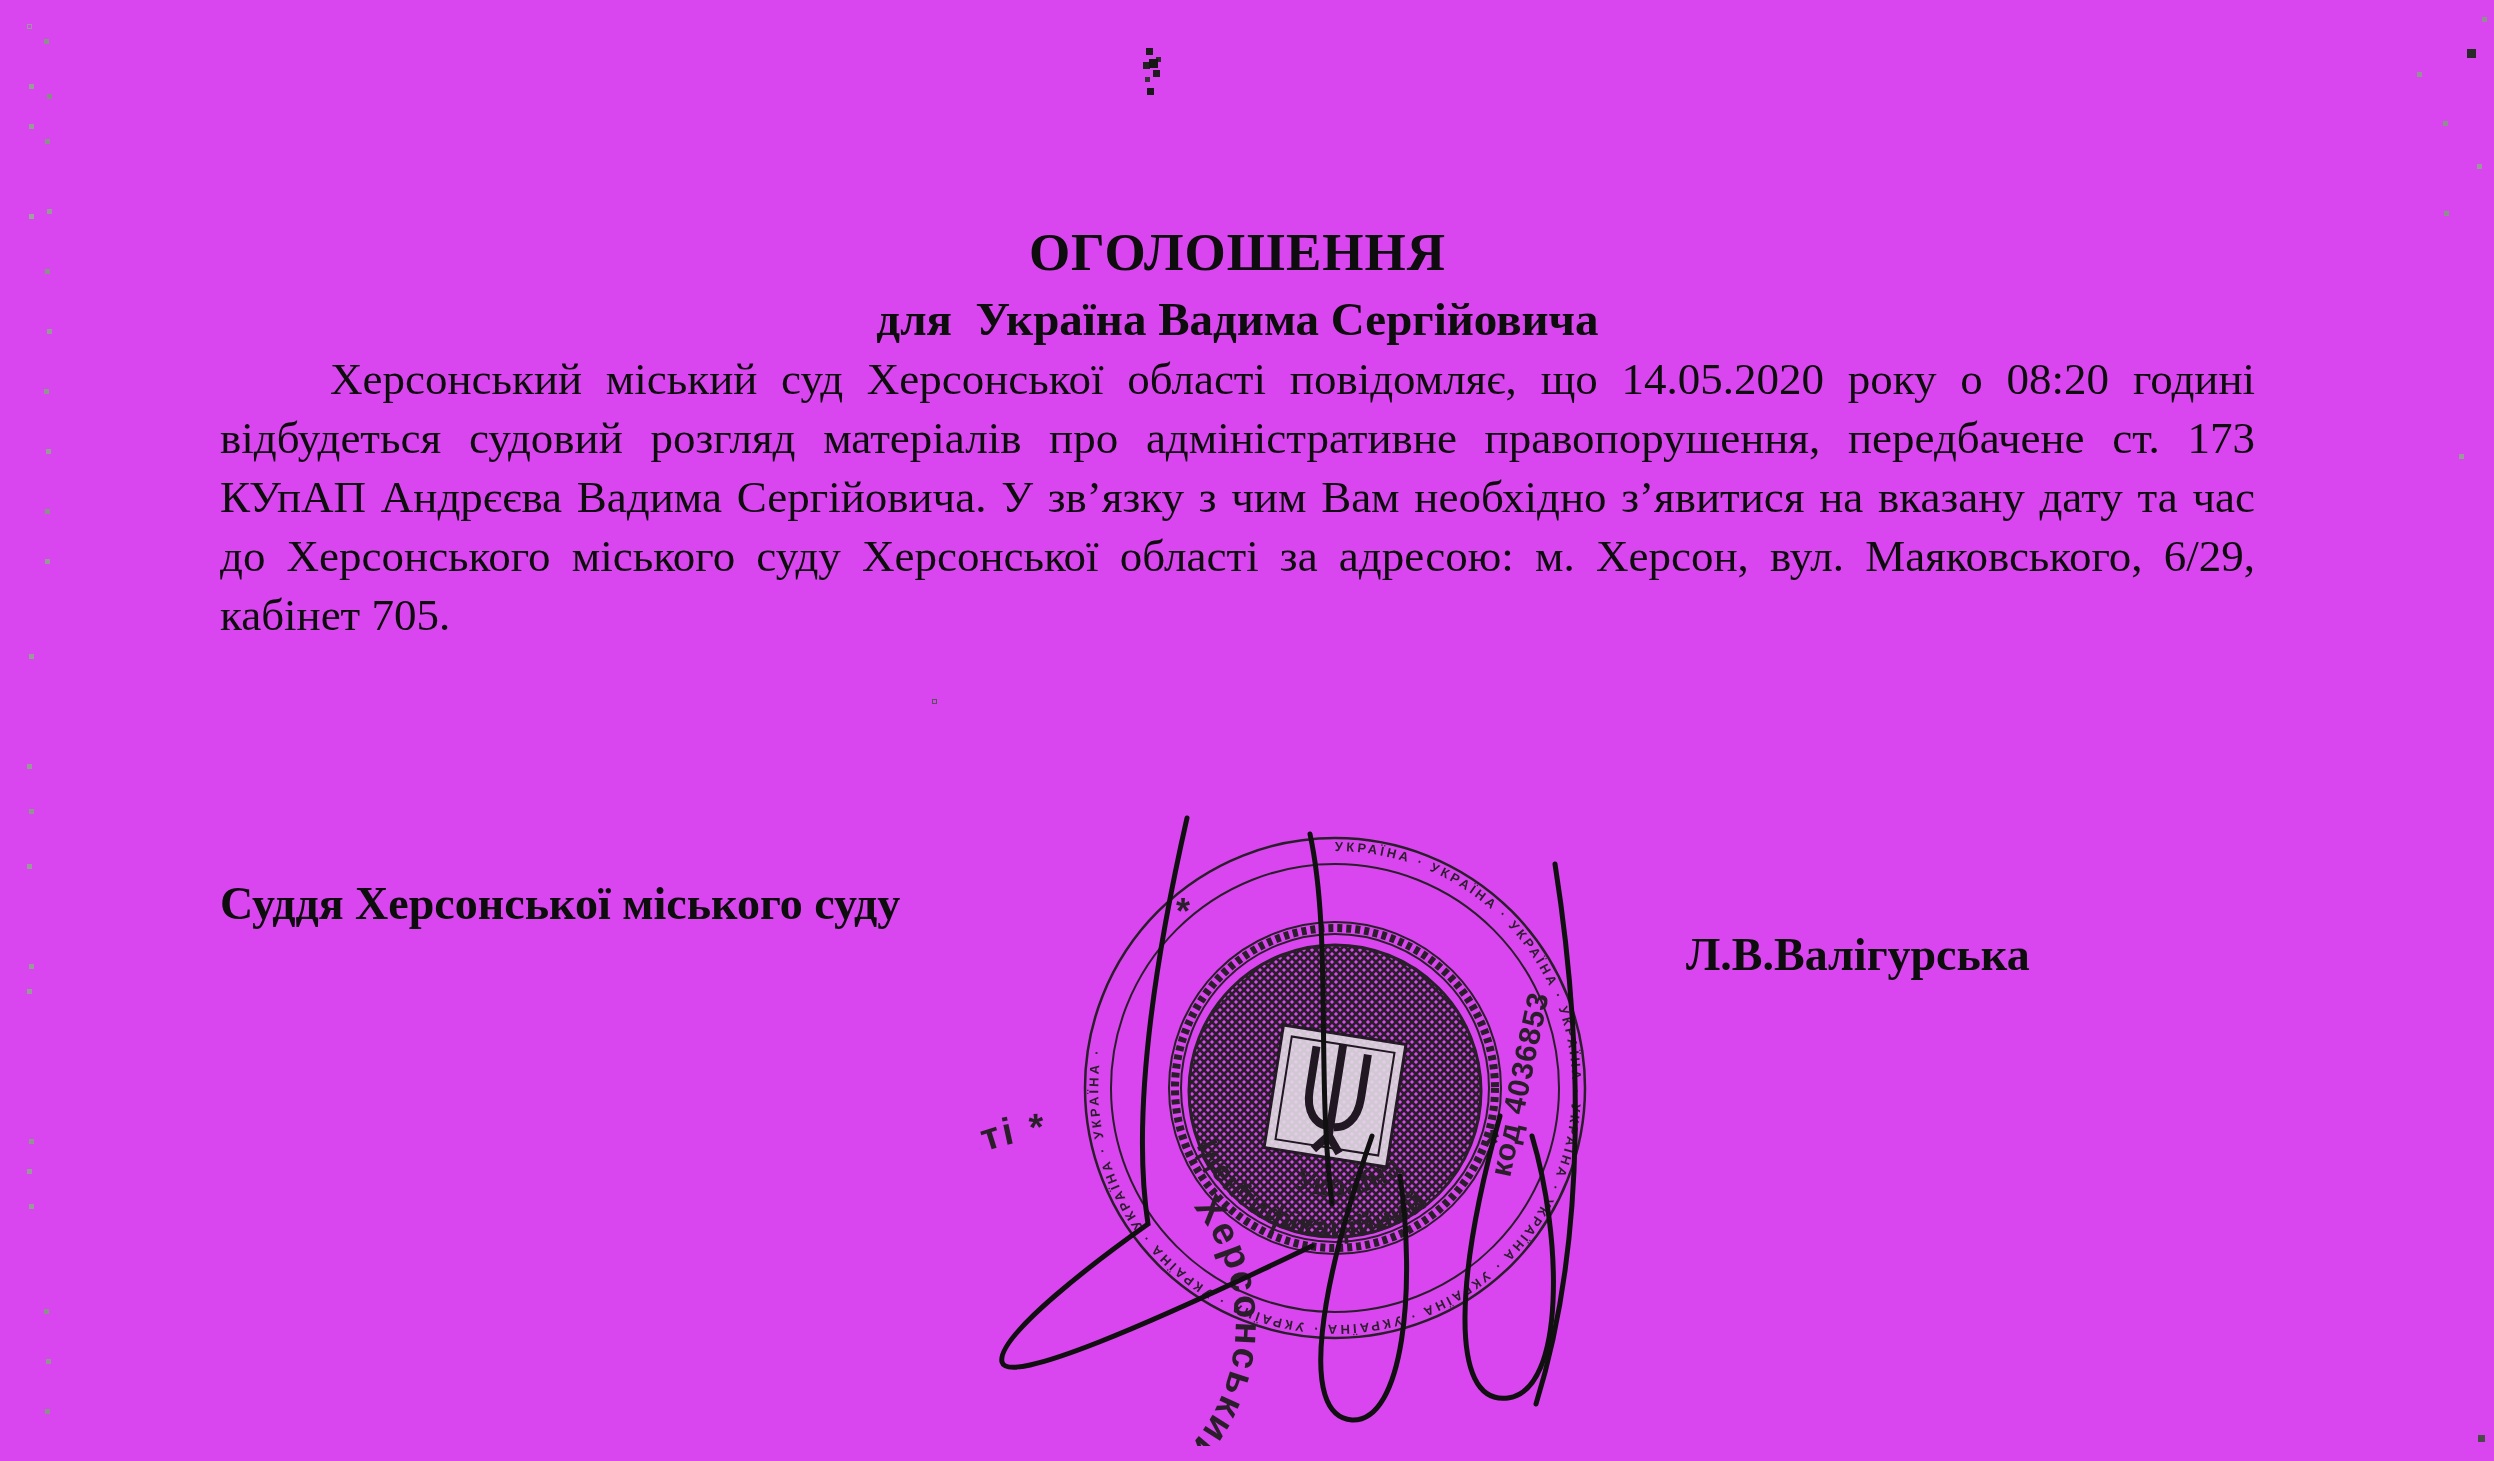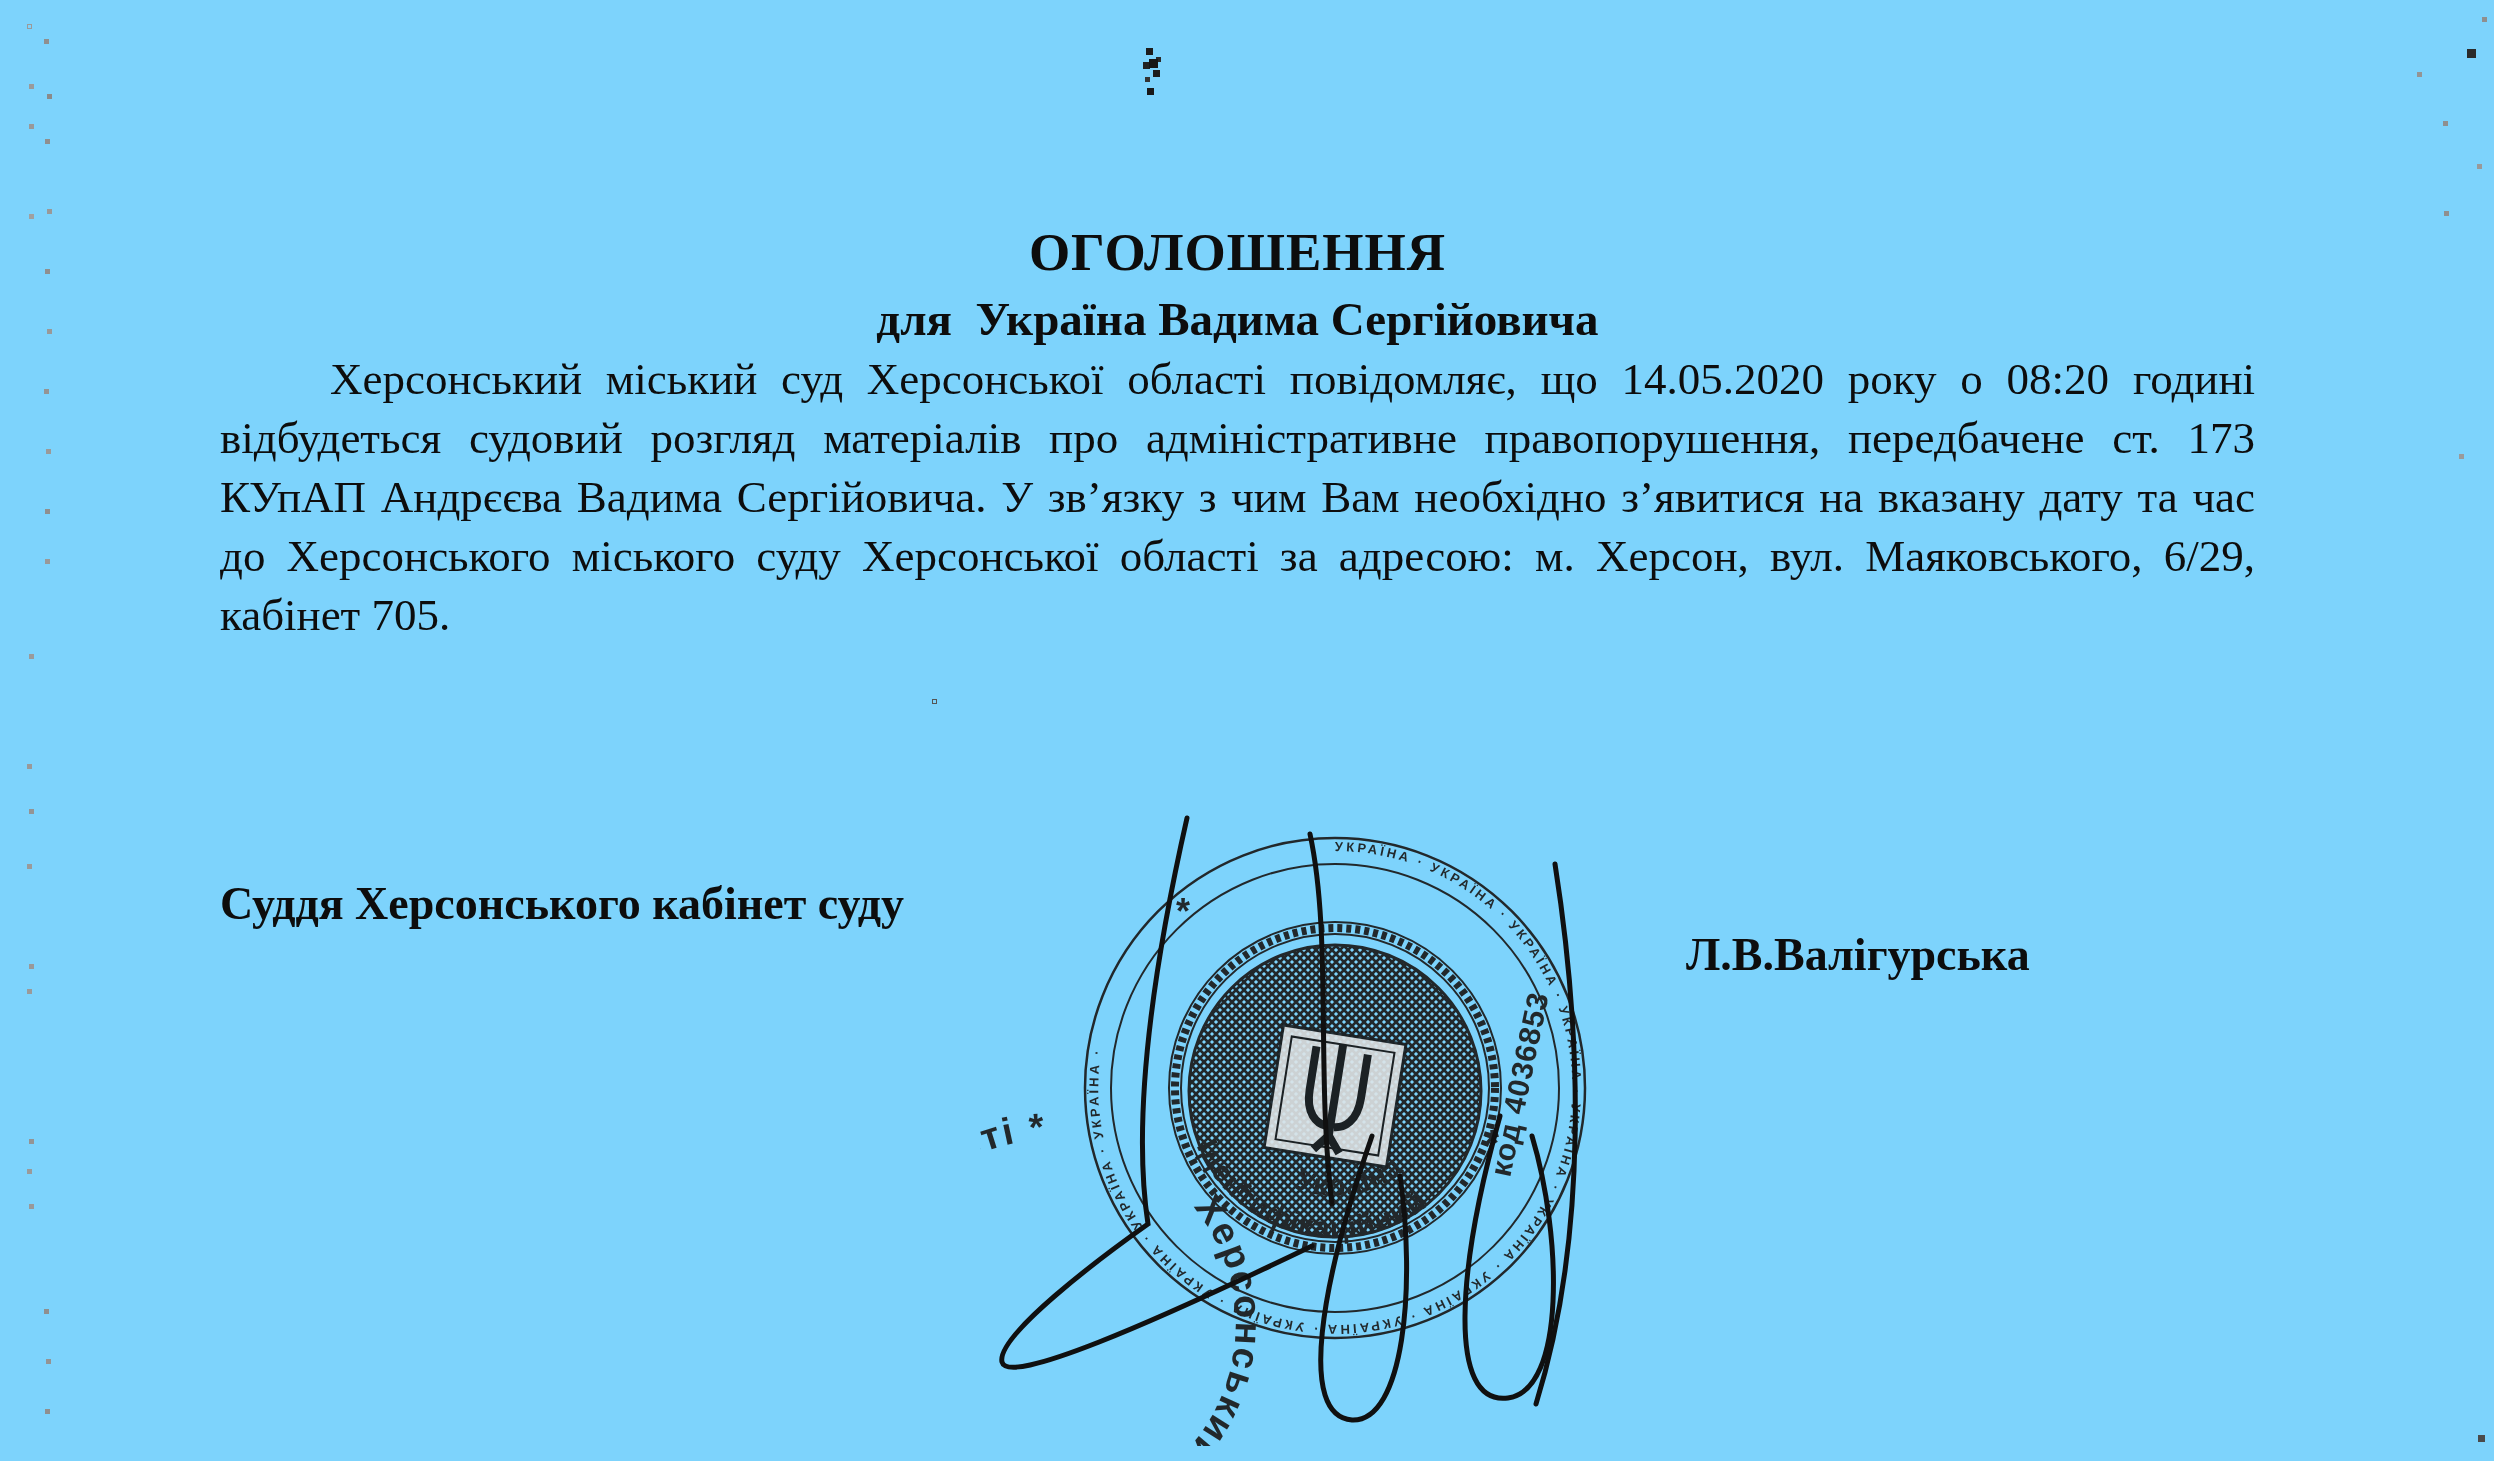--- a/index.html
+++ b/index.html
@@ -1,18 +1,18 @@
 <!DOCTYPE html>
 <html><head>
 <meta charset="utf-8">
 <style>
   html,body{margin:0;padding:0;background:#ffffff;}
   body{width:2494px;height:1461px;position:relative;overflow:hidden;
        font-family:"Liberation Serif", serif;color:#0d0d0d;}
-  .page{position:absolute;inset:0;background:#7dd3fc;}
+  .page{position:absolute;inset:0;background:#d946ef;}
 
   .title{position:absolute;left:220px;top:222px;width:2035px;margin:0;
          text-align:center;font-size:53px;font-weight:bold;letter-spacing:1px;}
   .subtitle{position:absolute;left:220px;top:292px;width:2035px;margin:0;
          text-align:center;font-size:47px;font-weight:bold;white-space:pre-wrap;}
 
   .bodytext{position:absolute;left:220px;top:350px;width:2035px;
          font-size:45px;line-height:59px;text-align:justify;}
   .bodytext p{margin:0;text-indent:110px;}
   .bold{font-weight:normal;}
@@ -58,21 +58,21 @@
   <div class="speck dot-under"></div>
 
   <h1 class="title">ОГОЛОШЕННЯ</h1>
   <h2 class="subtitle">для  Україна Вадима Сергійовича</h2>
 
   <div class="bodytext">
     <p><span>Херсонський міський суд Херсонської області  повідомляє, що </span><span class="bold">14.05.2020 року о 08:20 годині</span><span> відбудеться судовий розгляд матеріалів про адміністративне правопорушення, передбачене ст. 173 КУпАП </span><span class="bold">Андрєєва Вадима Сергійовича</span><span>. У зв’язку з чим Вам необхідно з’явитися на вказану дату та час до Херсонського міського суду Херсонської області за адресою: м. Херсон, вул. Маяковського, 6/29, кабінет 705.</span></p>
   </div>
 
   <div class="sig-role">
-    <div>Суддя Херсонського кабінет суду</div>
+    <div>Суддя Херсонської міського суду</div>
   </div>
   <div class="sig-name">Л.В.Валігурська</div>
 
   <svg class="stamp" viewBox="0 0 700 640">
     <defs>
       <path id="ringPath" d="M 213.3 400.9 A 185 185 0 1 1 211.2 398.4"></path>
       <path id="bandPath" d="M 355 45 A 237 237 0 1 1 350.9 45.04"></path>
       <path id="idPath" d="M 205 282 A 150 150 0 0 0 505 282"></path>
       <path id="countryPath" d="M 247 282 A 108 108 0 0 0 463 282"></path>
       <pattern id="hatch" width="8" height="8" patternUnits="userSpaceOnUse">

